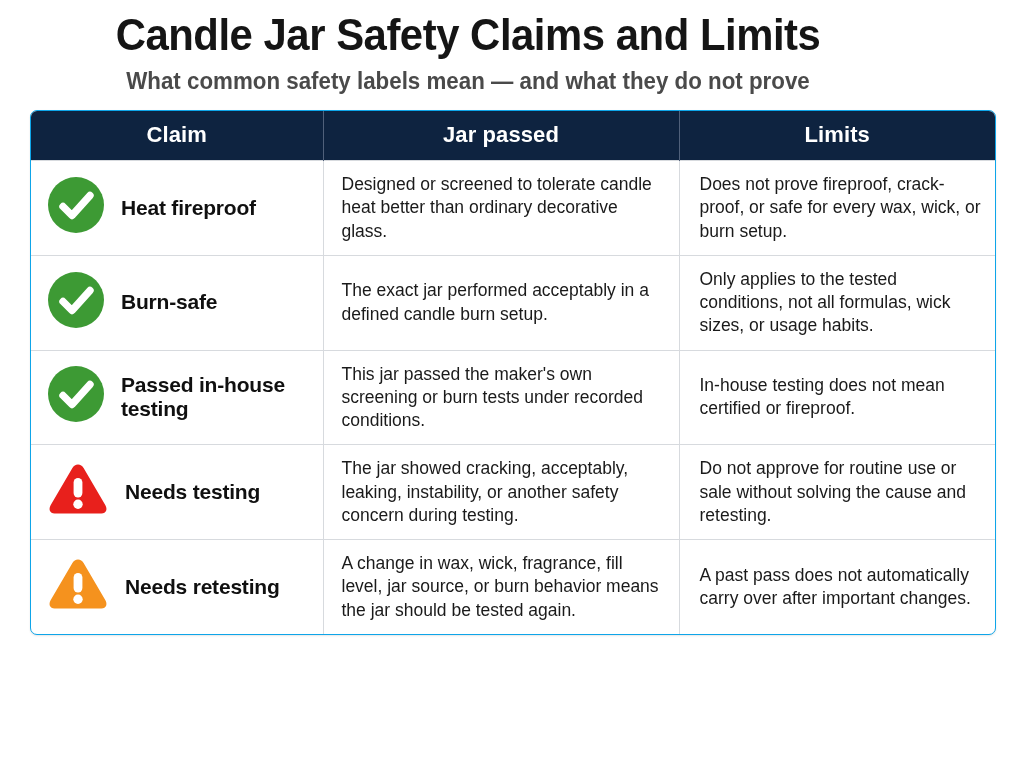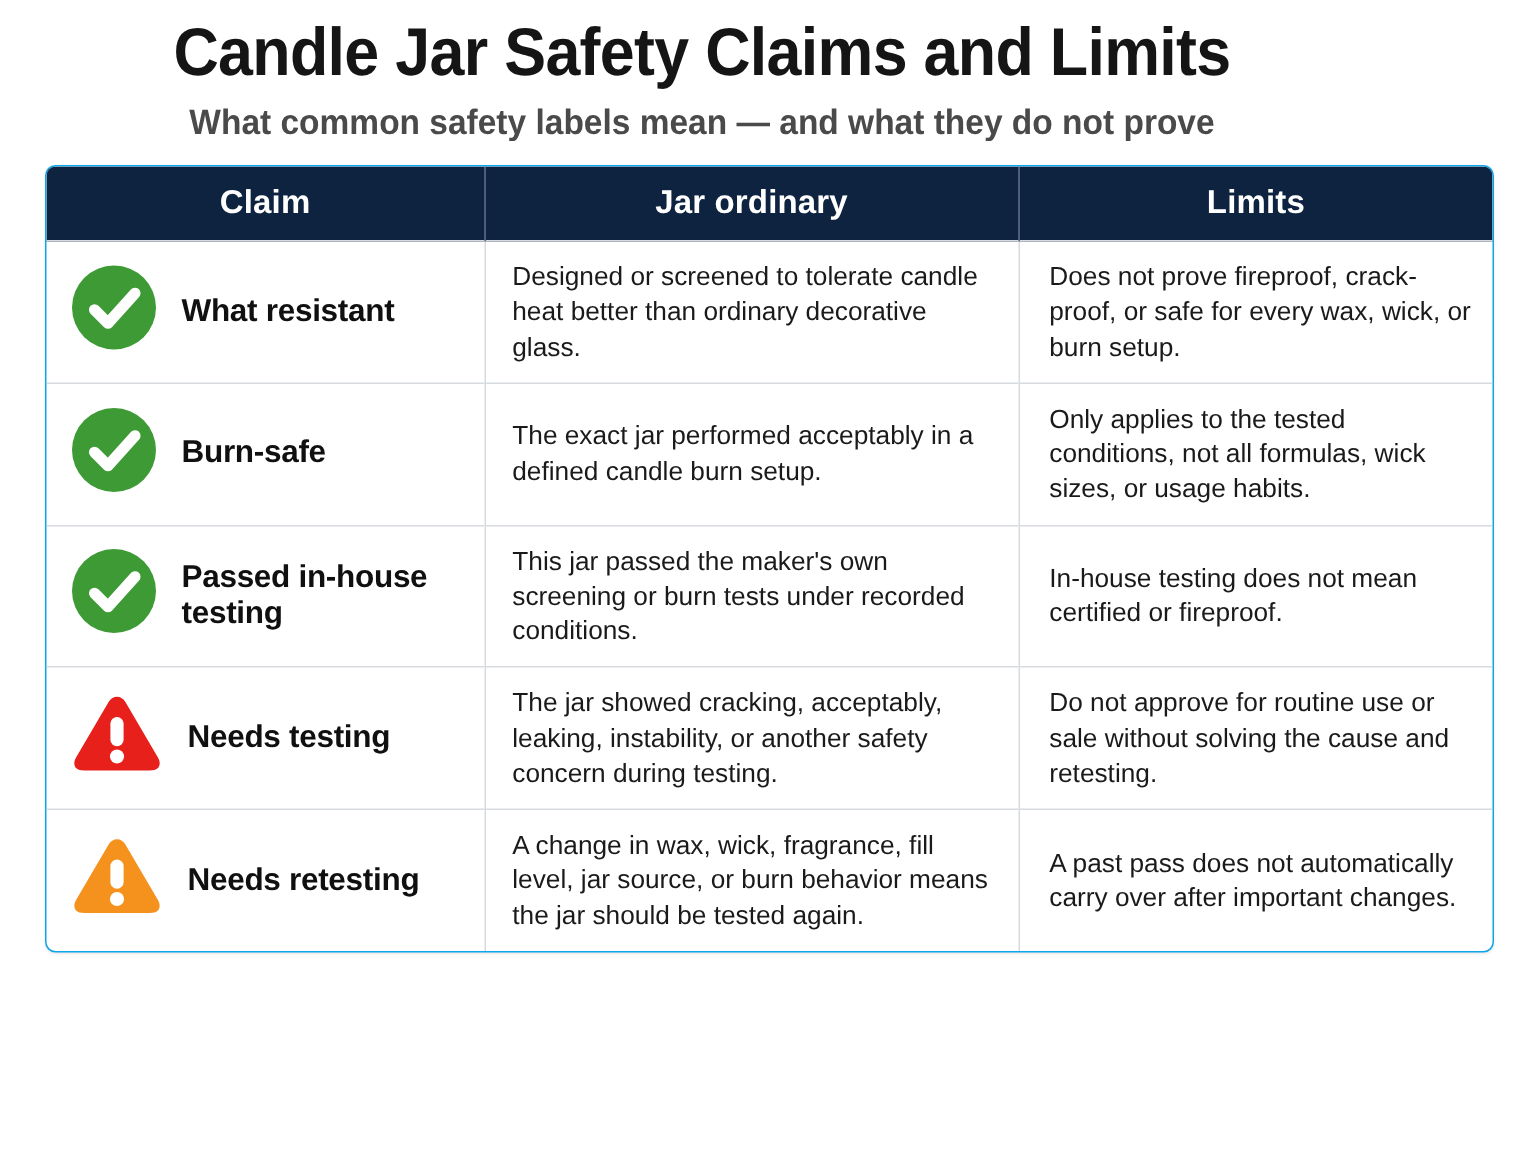--- a/index.html
+++ b/index.html
@@ -150,36 +150,36 @@
   <div class="table-wrap">
     <table class="claims">
       <colgroup>
         <col class="c-claim">
           <col class="c-mean">
           <col class="c-limit">
       </colgroup>
       <thead>
         <tr>
           <th>Claim</th>
-          <th>Jar ordinary</th>
+          <th>Jar passed</th>
           <th>Limits</th>
         </tr>
       </thead>
       <tbody>
 
         <tr>
           <td class="claim-cell">
             <div class="claim-inner">
               <span class="icon">
                 <svg width="58" height="58" viewBox="0 0 58 58">
                   <circle cx="29" cy="29" r="28" fill="#3d9a34"></circle>
                   <path d="M16 30.5 L25 39.5 L43 19.5" fill="none" stroke="#ffffff" stroke-width="7.4" stroke-linecap="round" stroke-linejoin="round"></path>
                 </svg>
               </span>
-              <span class="claim-label">What resistant</span>
+              <span class="claim-label">Heat fireproof</span>
             </div>
           </td>
           <td class="mean-cell">Designed or screened to tolerate candle heat better than ordinary decorative glass.</td>
           <td class="limit-cell">Does not prove fireproof, crack-proof, or safe for every wax, wick, or burn setup.</td>
         </tr>
 
         <tr>
           <td class="claim-cell">
             <div class="claim-inner">
               <span class="icon">

